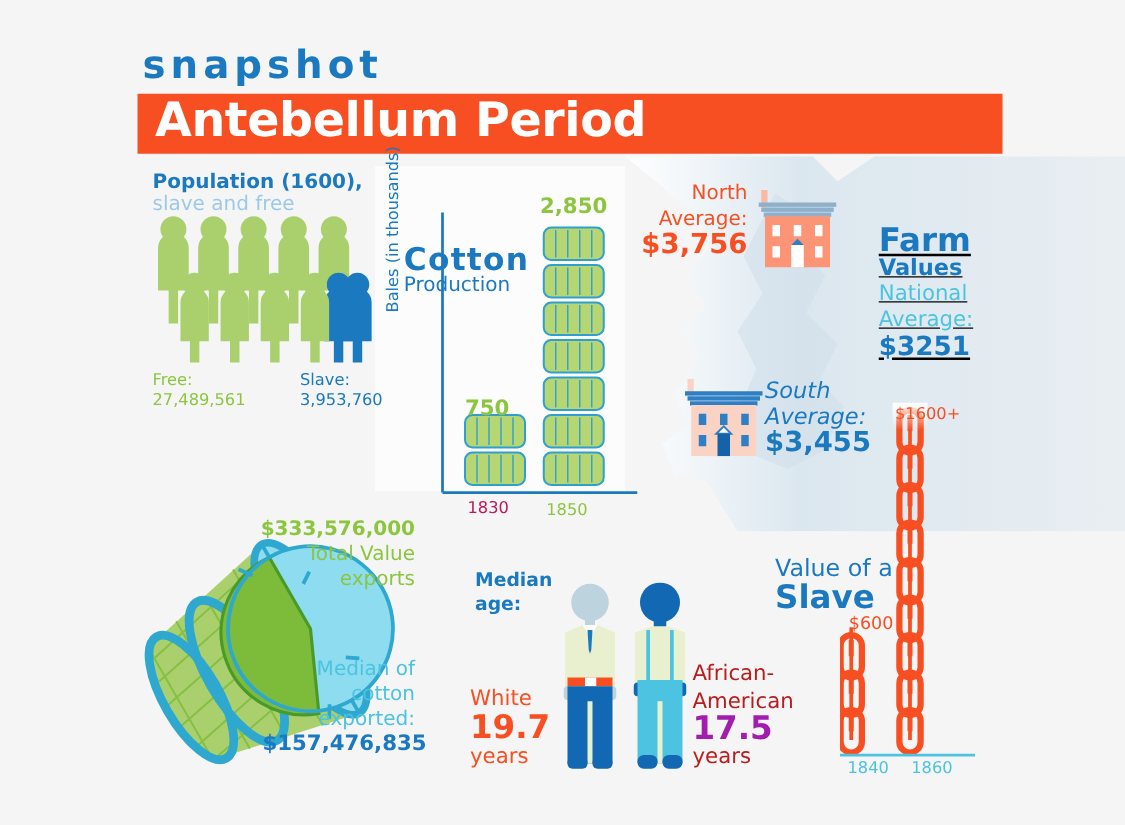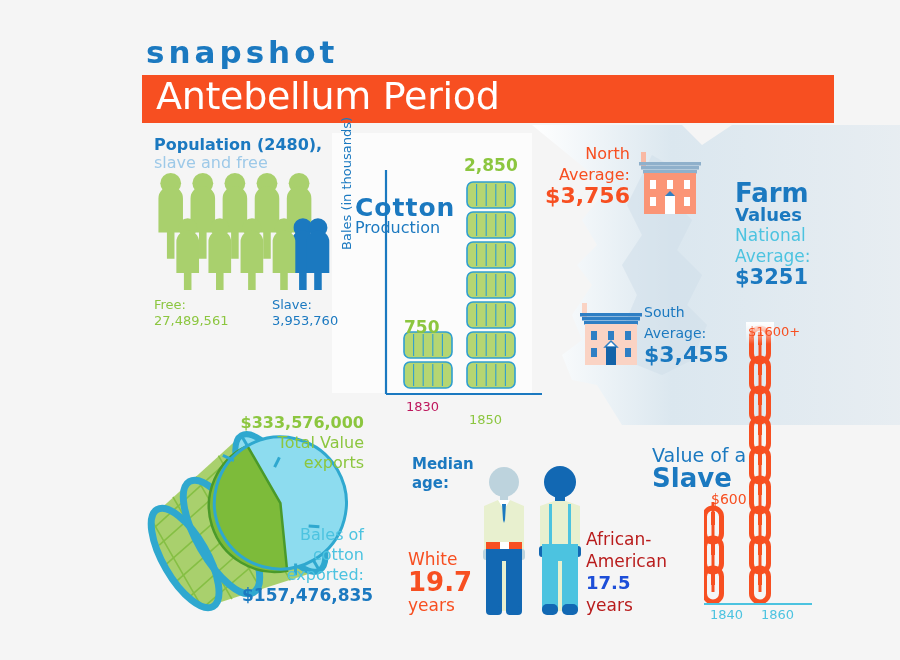--- a/index.html
+++ b/index.html
@@ -3,42 +3,42 @@
 <meta charset="utf-8">
 <style>
   html,body{margin:0;padding:0;}
   body{
     width:900px;height:660px;
     background:#f5f5f5;
     font-family:"DejaVu Sans","Liberation Sans",sans-serif;
     overflow:hidden;
     position:relative;
   }
-  #root{position:absolute;left:0;top:0;width:852px;height:660px;margin-left:32px;}
+  #root{position:absolute;left:0;top:0;width:852px;height:660px;}
   .abs{position:absolute;}
 
   
   #map-layer{left:470px;top:125px;width:430px;height:300px;}
 
   
   #cotton-panel{left:300px;top:133px;width:200px;height:260px;background:#ffffff;opacity:.65;}
 
   
   #snapshot-word{
     left:114px;top:34px;
     font-size:31px;font-weight:bold;color:#1b79c0;
     letter-spacing:4px;
   }
   #title-band{
     left:110px;top:75px;width:692px;height:48px;
     background:#f74f21;
   }
   #title-text{
     left:124px;top:74px;
-    font-size:38px;color:#ffffff;font-weight:normal;
+    font-size:38px;color:#ffffff;font-weight:bold;
     letter-spacing:-.3px;
   }
 
   
   #pop-head{left:122px;top:136px;line-height:18px;}
   #pop-head .l1{font-size:16px;font-weight:bold;color:#1b79c0;}
   #pop-head .l2{font-size:16px;color:#9dc9e8;}
   #people-wrap{left:118px;top:172px;width:200px;height:118px;}
   .free-label{left:122px;top:297px;font-size:13px;color:#8cc63f;line-height:16px;}
   .slave-label{left:240px;top:297px;font-size:13px;color:#1b79c0;line-height:16px;}
@@ -49,32 +49,32 @@
   #cotton-title .l2{font-size:16px;color:#1b79c0;}
   #cotton-ylabel{
     left:307px;top:250px;
     transform:rotate(-90deg);transform-origin:left top;
     font-size:13px;color:#1b79c0;white-space:nowrap;
   }
   #cotton-svg{left:340px;top:150px;}
   .val-1830{left:372px;top:317px;font-size:17px;font-weight:bold;color:#8cc63f;}
   .val-1850{left:432px;top:155px;font-size:17px;font-weight:bold;color:#8cc63f;}
   .yr-1830{left:374px;top:399px;font-size:13px;color:#be185d;}
-  .yr-1850{left:437px;top:412px;font-size:13px;color:#8cc63f;}
+  .yr-1850{left:437px;top:401px;font-size:13px;color:#8cc63f;}
 
   
   #north-label{left:508px;top:143px;text-align:right;width:90px;line-height:21px;}
   #north-label .s{font-size:16px;color:#f74f21;}
   #north-label .b{font-size:22px;font-weight:bold;color:#f74f21;}
   #north-house{left:603px;top:152px;}
   #south-house{left:544px;top:303px;}
   #south-label{left:612px;top:302px;line-height:21px;}
-  #south-label .s{font-size:14px;color:#1b79c0;}
+  #south-label .s{font-size:18px;color:#1b79c0;font-style:italic;}
   #south-label .b{font-size:22px;font-weight:bold;color:#1b79c0;text-align:right;}
-  #farm-block{left:703px;top:183px;line-height:21px;}
+  #farm-block{left:703px;top:183px;line-height:21px;text-decoration:underline;}
   #farm-block .t1{font-size:26px;font-weight:bold;color:#1b79c0;}
   #farm-block .t2{font-size:18px;font-weight:bold;color:#1b79c0;}
   #farm-block .t3{font-size:17px;color:#4cc3e0;}
   #farm-block .t4{font-size:21px;font-weight:bold;color:#1b79c0;}
 
   
   #barrel-svg{left:104px;top:424px;}
   #exports-label{left:190px;top:413px;width:142px;text-align:right;line-height:20px;}
   #exports-label .b{font-size:16px;font-weight:bold;color:#8cc63f;}
   #exports-label .s{font-size:16px;color:#8cc63f;}
@@ -83,21 +83,21 @@
   #cotton-exp-label .b{font-size:17px;font-weight:bold;color:#1b79c0;}
 
   
   #median-label{left:380px;top:455px;line-height:19px;font-size:15px;font-weight:bold;color:#1b79c0;}
   #figs-svg{left:440px;top:466px;}
   #white-label{left:376px;top:548px;line-height:23px;}
   #white-label .s{font-size:17px;color:#f74f21;}
   #white-label .b{font-size:26px;font-weight:bold;color:#f74f21;}
   #aa-label{left:554px;top:528px;line-height:22px;}
   #aa-label .s{font-size:17px;color:#b91c1c;}
-  #aa-label .b{font-size:18px;font-weight:bold;color:#1d4ed8;}
+  #aa-label .b{font-size:26px;font-weight:bold;color:#a21caf;}
 
   
   #slave-title{left:620px;top:444px;line-height:23px;}
   #slave-title .s{font-size:19px;color:#1b79c0;}
   #slave-title .b{font-size:26px;font-weight:bold;color:#1b79c0;}
   #chains-svg{left:672px;top:322px;}
   .chain-1600{left:716px;top:324px;font-size:13px;color:#f74f21;}
   .chain-600{left:679px;top:491px;font-size:14px;color:#f74f21;}
   .chain-yr-1840{left:678px;top:607px;font-size:13px;color:#4cc3e0;text-align:right;}
   .chain-yr-1860{left:729px;top:607px;font-size:13px;color:#4cc3e0;}
@@ -123,21 +123,21 @@
              L120,140 L140,110 L125,80 Z" fill="#cfdfe9" opacity=".55"></path>
   </svg>
 
   <div class="abs" id="cotton-panel"></div>
 
   <div class="abs" id="snapshot-word">snapshot</div>
   <div class="abs" id="title-band"></div>
   <div class="abs" id="title-text">Antebellum Period</div>
 
   <div class="abs" id="pop-head">
-    <div class="l1">Population (2480),</div>
+    <div class="l1">Population (1600),</div>
     <div class="l2">slave and free</div>
   </div>
 
   <svg class="abs" id="people-wrap" width="200" height="125" viewBox="0 0 200 125">
     <g id="back-row" fill="#a9d06d">
       <g>
           <circle cx="16" cy="12" r="11"></circle>
           <path d="M3,28 a13,13 0 0 1 26,0 v36 h-9 v28 h-8 v-28 h-9 z"></path>
         </g>
       <g transform="translate(34,0)">
@@ -334,21 +334,21 @@
     </g>
   </svg>
 
   <div class="abs" id="exports-label">
     <div class="b">$333,576,000</div>
     <div class="s">Total Value</div>
     <div class="s">exports</div>
   </div>
 
   <div class="abs" id="cotton-exp-label">
-    <div class="s">Bales of</div>
+    <div class="s">Median of</div>
     <div class="s">cotton</div>
     <div class="s">exported:</div>
     <div class="b">$157,476,835</div>
   </div>
 
   <div class="abs" id="median-label">
     <div>Median</div>
     <div>age:</div>
   </div>
 

